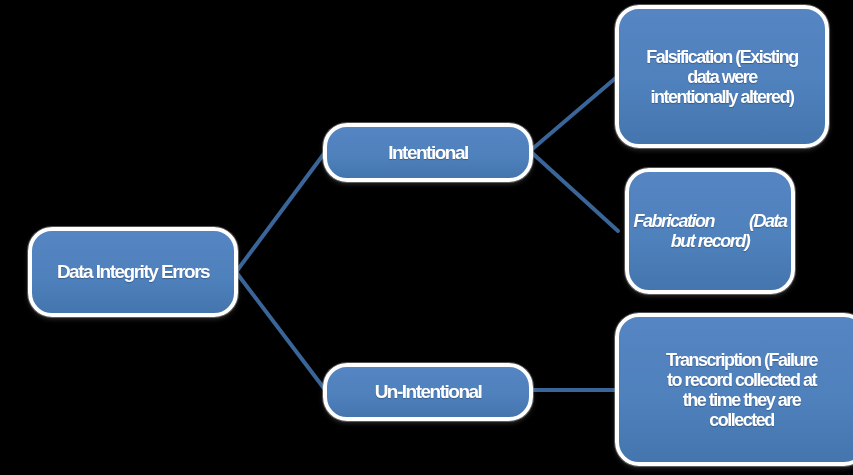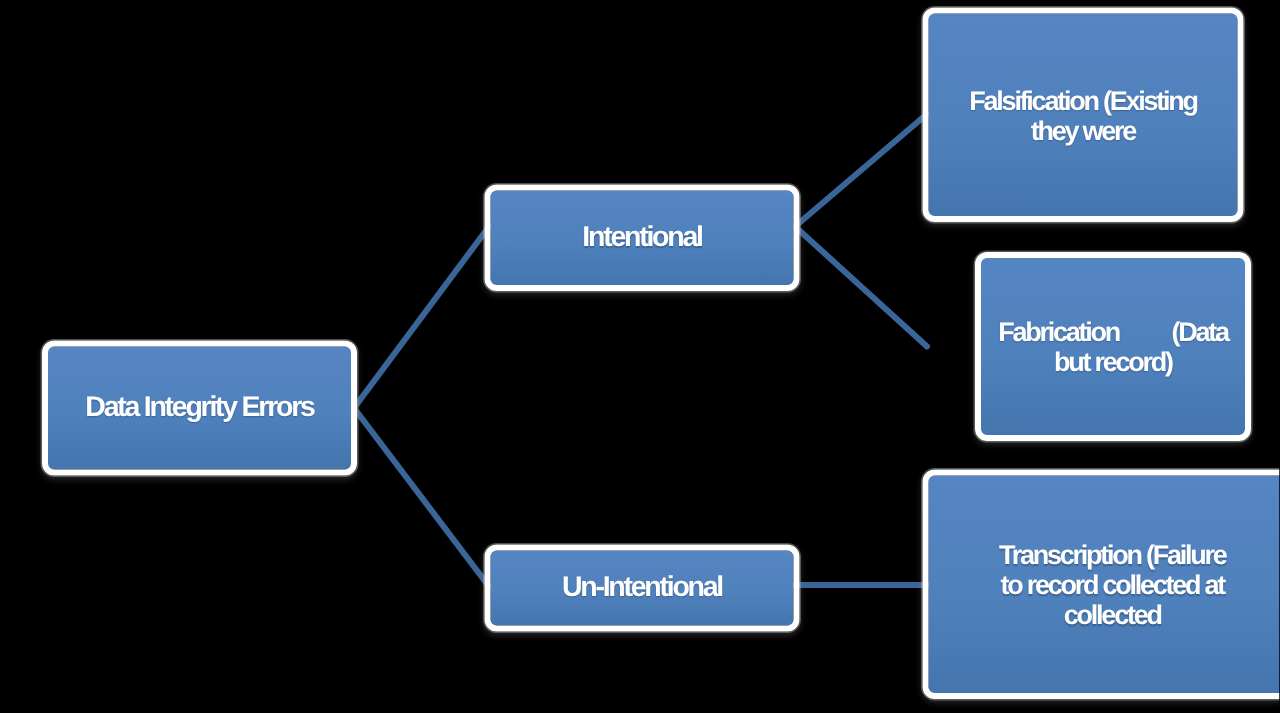--- a/index.html
+++ b/index.html
@@ -19,21 +19,21 @@
     position: absolute;
     left: 0;
     top: 0;
     width: 853px;
     height: 475px;
   }
   .node {
     position: absolute;
     box-sizing: border-box;
     border: 4px solid #ffffff;
-    border-radius: 8px;
+    border-radius: 24px;
     background: linear-gradient(180deg, #5585c2 0%, #4f81bd 55%, #4475ad 100%);
     box-shadow: 0 0 0 1px rgba(170,170,170,0.45), 0 2px 5px rgba(130,130,130,0.35);
     display: flex;
     flex-direction: column;
     align-items: center;
     justify-content: center;
     color: #ffffff;
     font-weight: 700;
     text-align: center;
     text-shadow: 0 1px 1px rgba(0,0,0,0.25);
@@ -43,24 +43,24 @@
     letter-spacing: -1.5px;
     white-space: pre;
   }
   .node .line {
     font-size: 18px;
     line-height: 20px;
     letter-spacing: -1.5px;
     white-space: pre;
   }
   #node-root          { left: 28px;  top: 227px; width: 210px; height: 90px;  }
-  #node-intentional   { left: 323px; top: 123px; width: 210px; height: 71px; text-align: center;  }
+  #node-intentional   { left: 323px; top: 123px; width: 210px; height: 59px; text-align: center;  }
   #node-unintentional { left: 323px; top: 363px; width: 210px; height: 58px; align-items: center;  }
   #node-falsification { left: 615px; top: 5px;   width: 214px; height: 143px; }
-  #node-fabrication   { left: 650px; top: 168px; width: 184px; height: 126px; }
+  #node-fabrication   { left: 625px; top: 168px; width: 170px; height: 126px; font-style: italic; }
   #node-transcription { left: 615px; top: 313px; width: 253px; height: 153px; }
 </style>
 </head>
 <body>
 
 <div class="stage">
 
   <svg class="connectors" viewBox="0 0 853 475" xmlns="http://www.w3.org/2000/svg">
     <line x1="236" y1="272" x2="326" y2="151" stroke-width="4" stroke-linecap="round" stroke="#3A6598"></line>
     <line x1="236" y1="272" x2="326" y2="391" stroke-width="4" stroke-linecap="round" stroke="#3A6598"></line>
@@ -76,27 +76,29 @@
   <div class="node" id="node-intentional">
     <div class="label">Intentional</div>
   </div>
 
   <div class="node" id="node-unintentional">
     <div class="label">Un-Intentional</div>
   </div>
 
   <div class="node" id="node-falsification">
     <div class="line">Falsification (Existing</div>
-    <div class="line">they were</div>
+    <div class="line">data were</div>
+    <div class="line">intentionally altered)</div>
   </div>
 
   <div class="node" id="node-fabrication">
     <div class="line">Fabrication          (Data</div>
     <div class="line">but record)</div>
   </div>
 
   <div class="node" id="node-transcription">
     <div class="line">Transcription (Failure</div>
     <div class="line">to record collected at</div>
+    <div class="line">the time they are</div>
     <div class="line">collected</div>
   </div>
 
 </div>
 
 </body></html>

